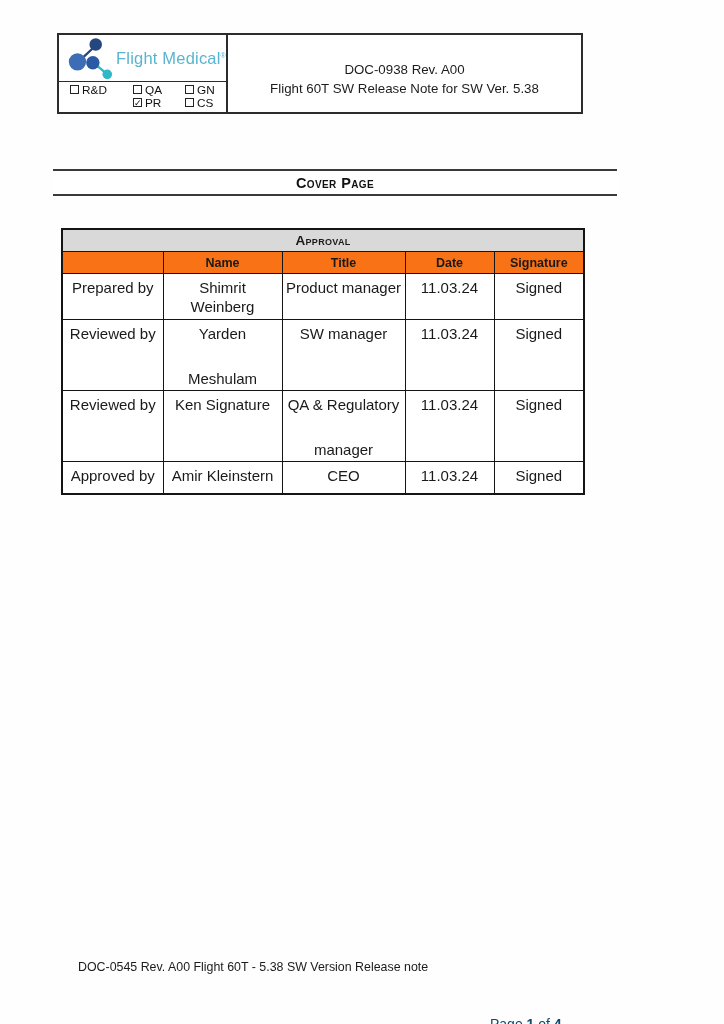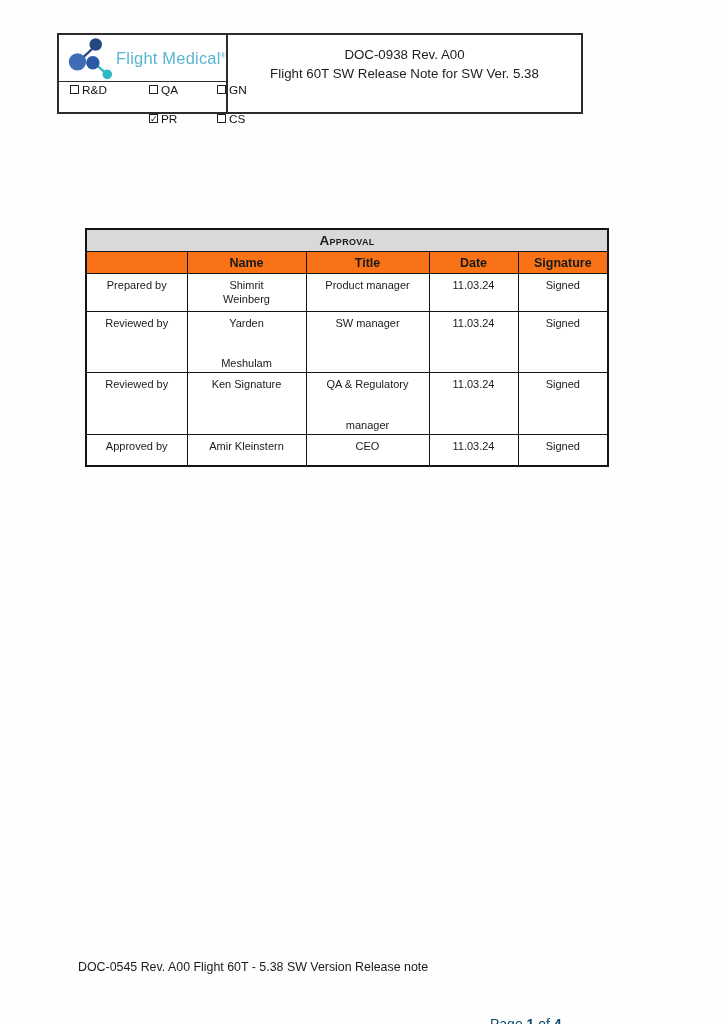--- a/index.html
+++ b/index.html
@@ -42,35 +42,34 @@
   .logo-text sup { font-size: 7px; color: #58b5d1; }
   .cbx-pane {
     flex: 1;
     padding: 1px 0 4px 11px;
     display: grid;
     grid-template-columns: 63px 52px 55px;
     grid-template-rows: 13px 13px;
     align-items: center;
     font-size: 11.8px;
     color: #111;
-    gap: 16px;
   }
   .cbx-item { display: inline-flex; align-items: center; gap: 3px; white-space: nowrap; }
   .cb {
     display: inline-block; width: 9px; height: 9px;
     border: 1.3px solid #222; background: #fff;
     font-size: 9px; line-height: 8px; text-align: center;
     color: #111; font-weight: 700;
   }
   .pos-r2c2 { grid-column: 2; grid-row: 2; }
   .pos-r2c3 { grid-column: 3; grid-row: 2; align-items: center; }
 
   .header-right {
     flex: 1;
-    padding-top: 11px;
+    padding-top: 26px;
     text-align: center;
     font-size: 13.3px;
     line-height: 1.4;
     color: #1c1c1c;
   }
 
   
   .cover-title {
     position: absolute; left: 53px; top: 169px; width: 564px;
     border-top: 2px solid #3a3a3a;
@@ -80,32 +79,32 @@
     font-weight: 700;
     font-size: 14.5px;
     font-variant: small-caps;
     letter-spacing: 0.4px;
     color: #111;
     background: #fff;
   }
 
   
   table.approval {
-    position: absolute; left: 85px; top: 228px;
+    position: absolute; left: 61px; top: 228px;
     width: 522px;
     border-collapse: collapse;
     table-layout: fixed;
     background: #fff;
     border: 2px solid #141414;
   }
   table.approval td, table.approval th {
     border: 1.2px solid #141414;
     vertical-align: top;
     text-align: center;
-    font-size: 11px;
+    font-size: 15px;
     padding: 4px 3px 2px 3px;
     line-height: 1.28;
     overflow: hidden;
   }
   tr.tr-title { height: 22px; }
   tr.tr-title th {
     background: #d9d9d9;
     font-variant: small-caps;
     font-weight: 700;
     font-size: 13.5px;
@@ -176,20 +175,21 @@
             <span>CS</span>
           </span>
       </div>
     </div>
     <div class="header-right">
       <div>DOC-0938 Rev. A00</div>
       <div>Flight 60T SW Release Note for SW Ver. 5.38</div>
     </div>
   </div>
 
+  <div class="cover-title">Cover Page</div>
 
   <table class="approval">
     <colgroup>
       <col style="width:101px">
         <col style="width:119px">
         <col style="width:123px">
         <col style="width:89px">
         <col style="width:90px">
     </colgroup>
     <tbody>

